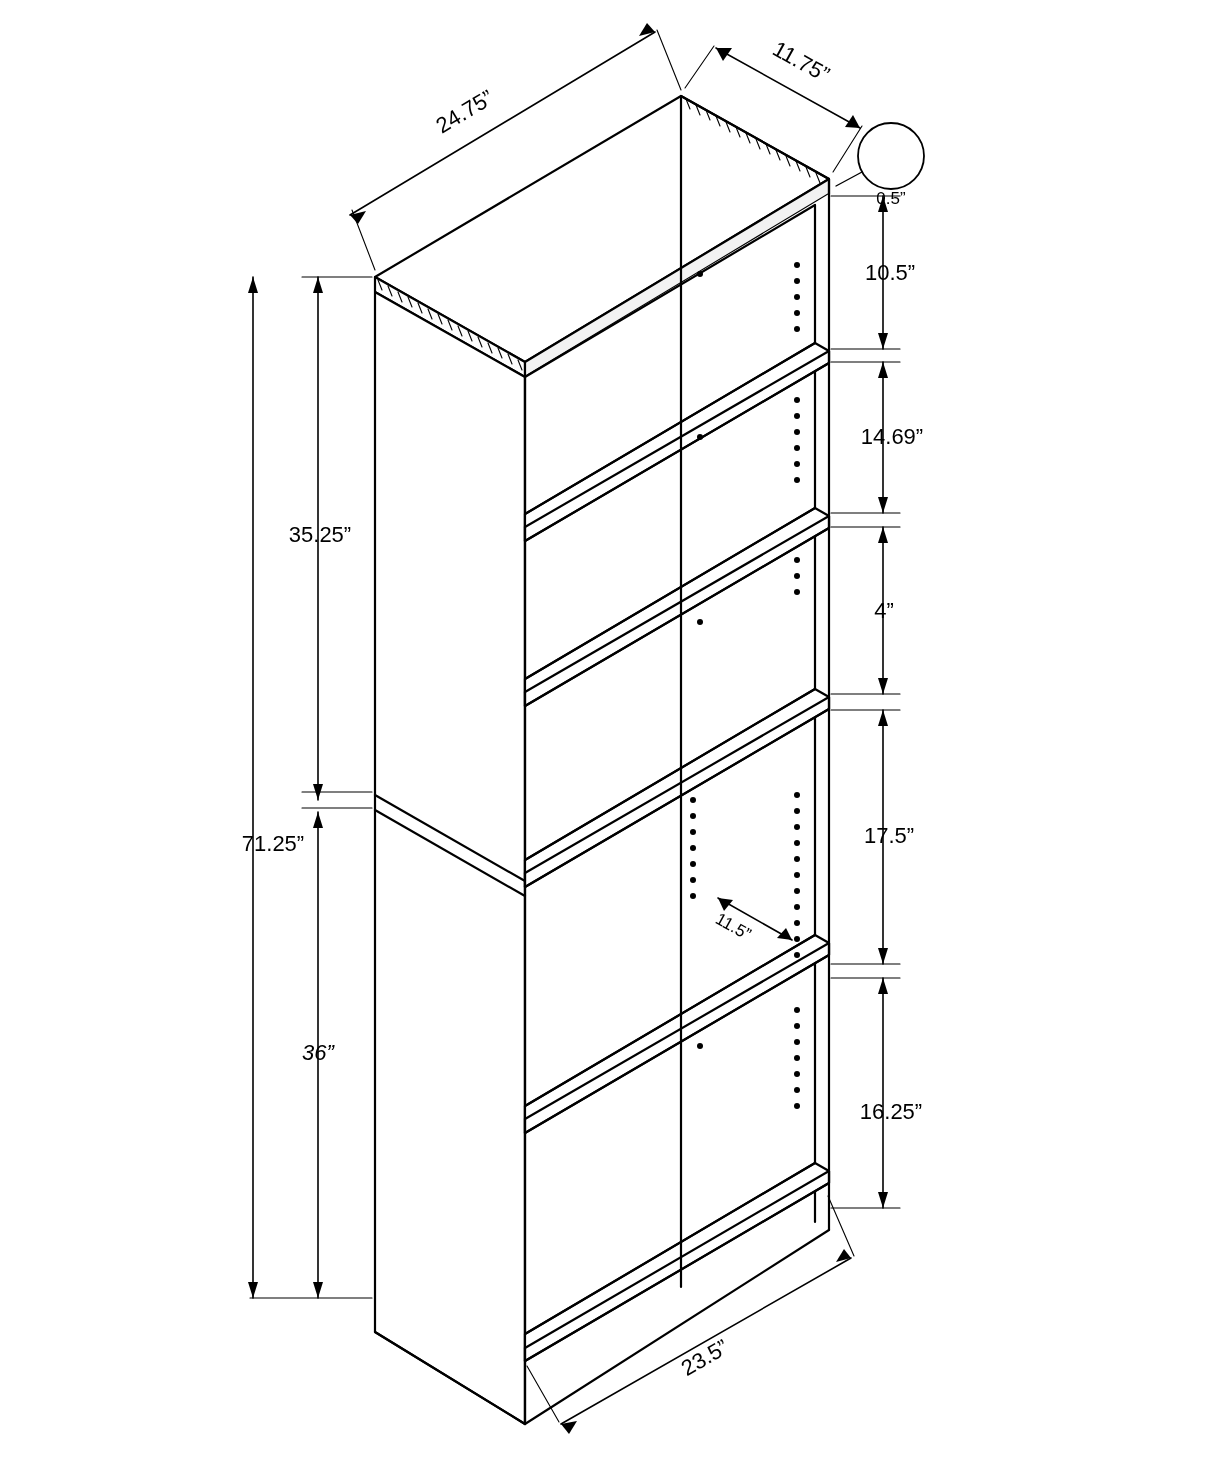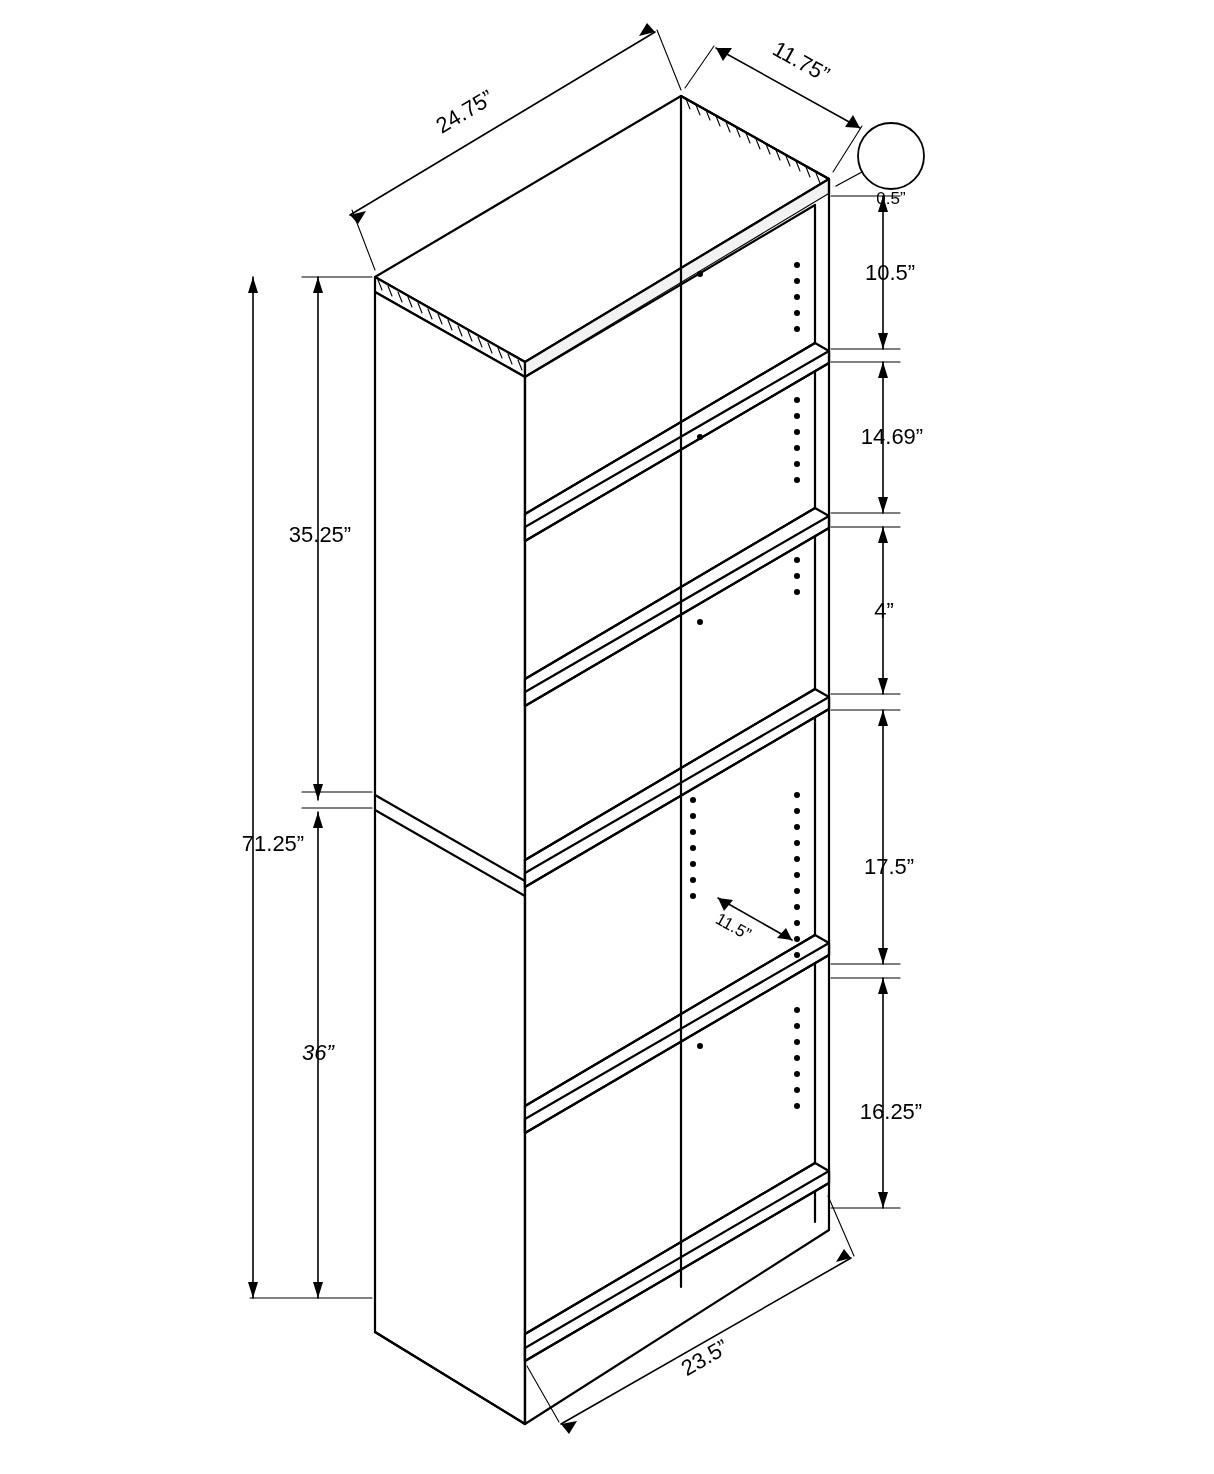--- a/index.html
+++ b/index.html
@@ -266,21 +266,21 @@
   <div class="dimlabel" style="left:801px;top:62px;transform:translate(-50%,-50%) rotate(29deg);">11.75”</div>
 
   <div class="dimlabel small" style="left:891px;top:156px;transform:translate(-50%,-50%);margin-top:43px;">0.5”</div>
 
   <div class="dimlabel" style="left:890px;top:273px;transform:translate(-50%,-50%);">10.5”</div>
 
   <div class="dimlabel" style="left:892px;top:437px;transform:translate(-50%,-50%);">14.69”</div>
 
   <div class="dimlabel" style="left:884px;top:611px;transform:translate(-50%,-50%);">4”</div>
 
-  <div class="dimlabel" style="left:889px;top:867px;transform:translate(-50%,-50%);">17.5”</div>
+  <div class="dimlabel" style="left:889px;top:836px;transform:translate(-50%,-50%);">17.5”</div>
 
   <div class="dimlabel" style="left:891px;top:1092px;transform:translate(-50%,-50%);margin-top:20px;">16.25”</div>
 
   <div class="dimlabel" style="left:320px;top:535px;transform:translate(-50%,-50%);text-align:right;">35.25”</div>
 
   <div class="dimlabel" style="left:253px;top:844px;transform:translate(-50%,-50%);margin-left:20px;">71.25”</div>
 
   <div class="dimlabel" style="left:318px;top:1053px;transform:translate(-50%,-50%);font-style:italic;">36”</div>
 
   <div class="dimlabel small" style="left:733px;top:927px;transform:translate(-50%,-50%) rotate(29deg);">11.5”</div>

